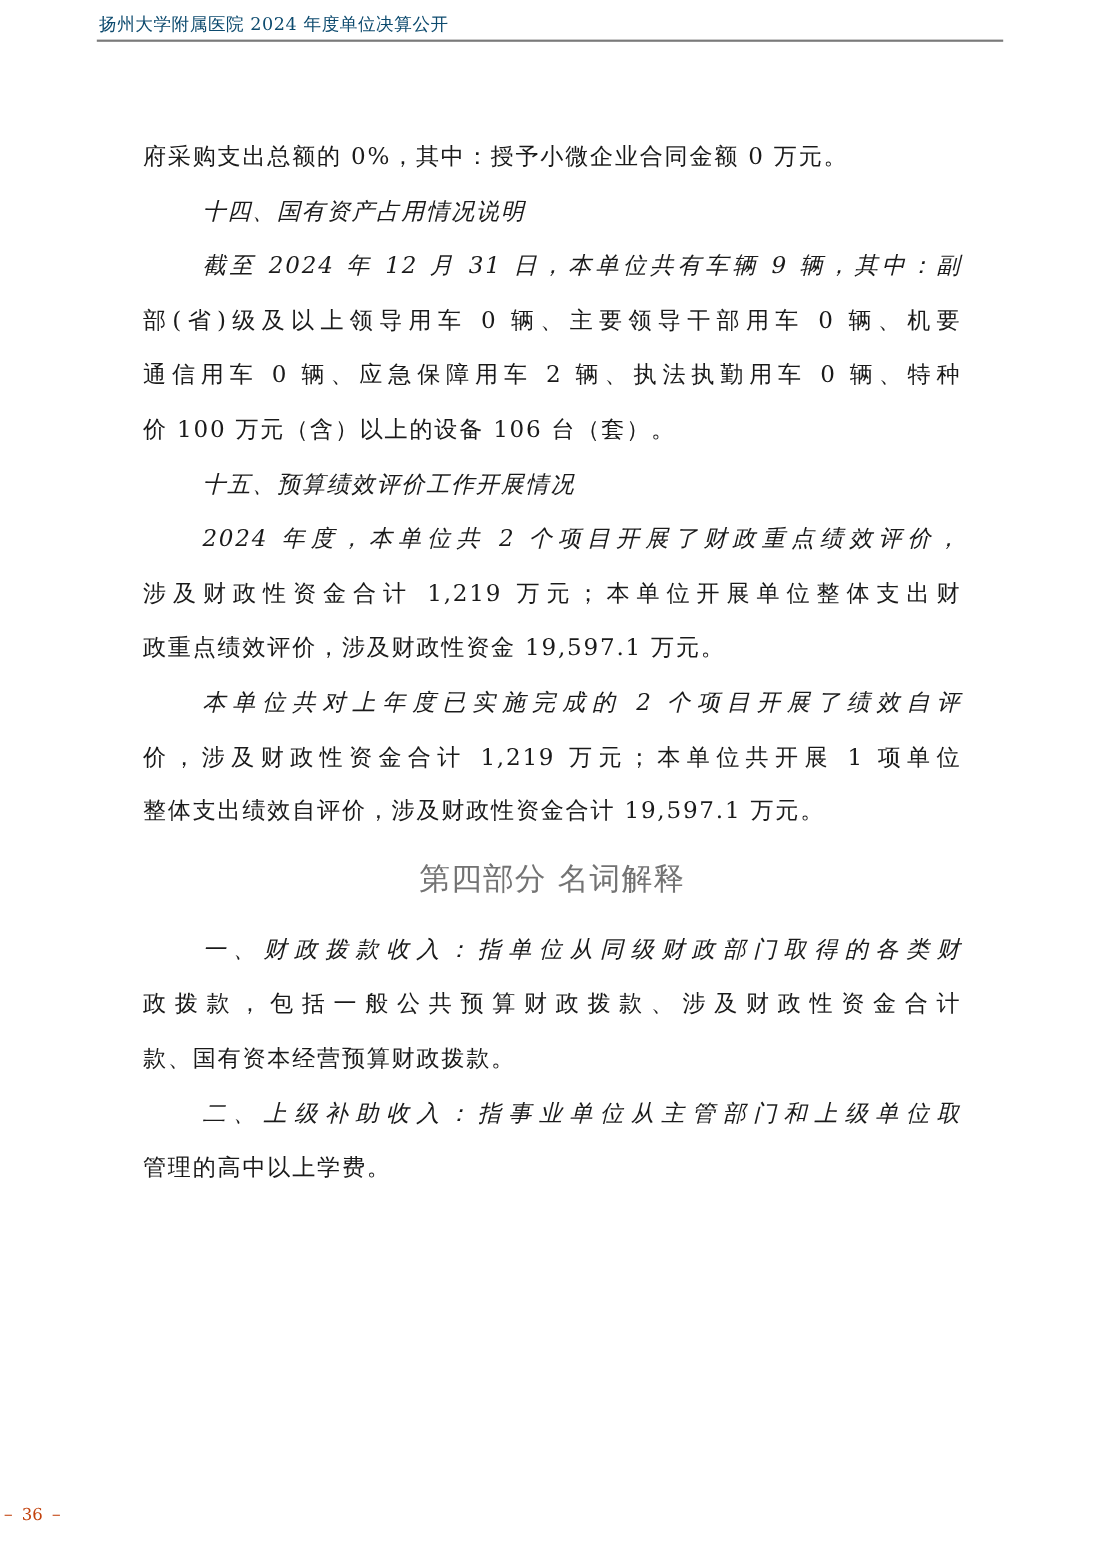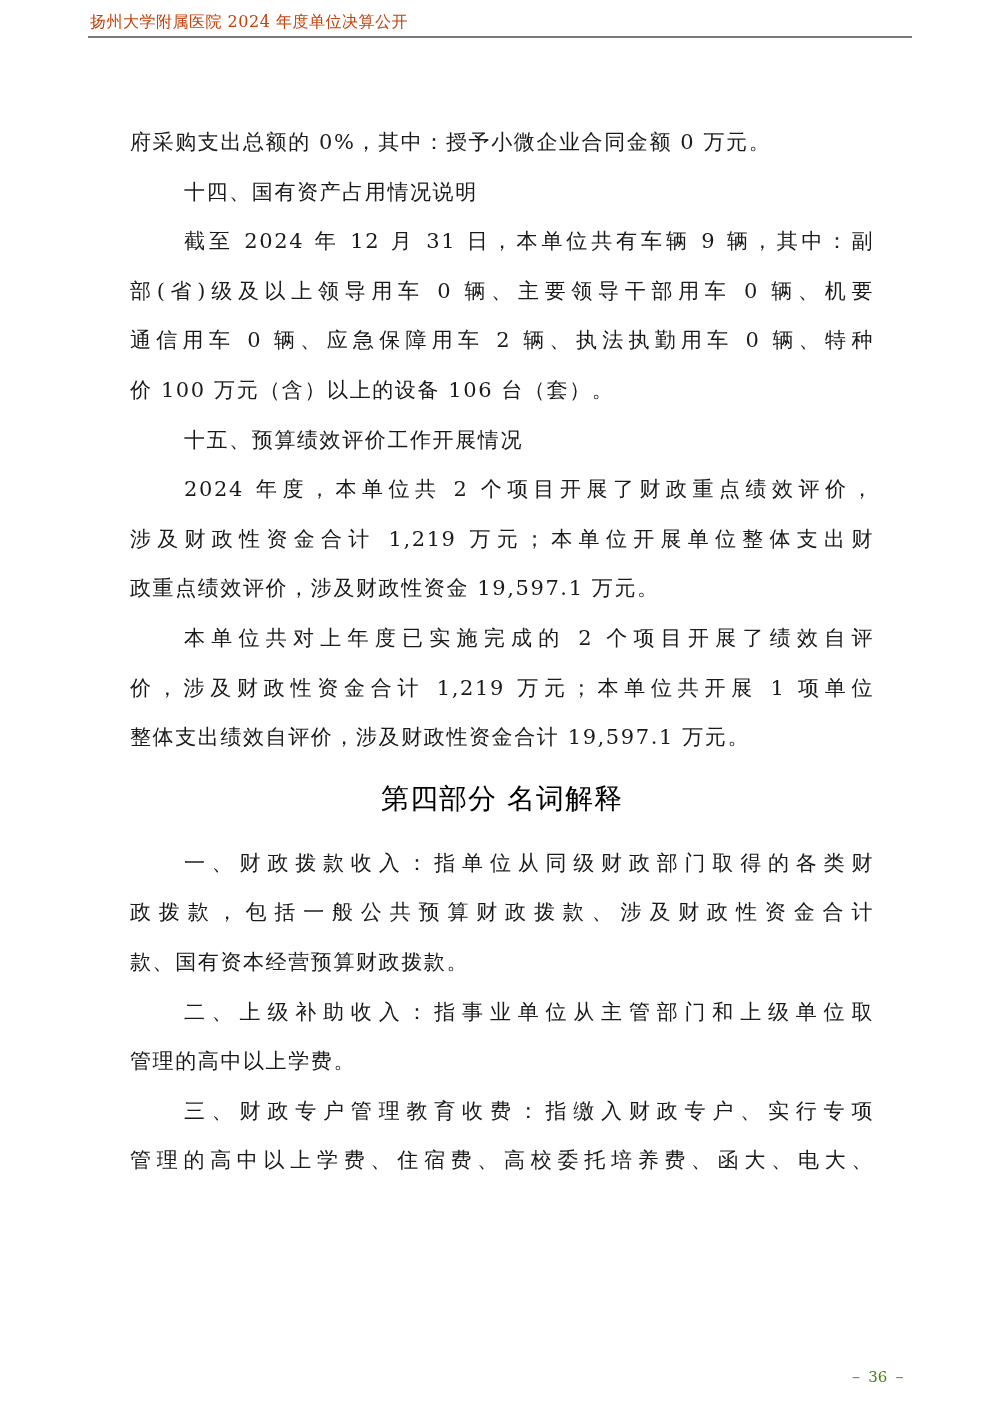--- a/index.html
+++ b/index.html
@@ -22,21 +22,21 @@
     width: 824px;
     height: 28px;
     border-bottom: 2px solid #7a7a7a;
   }
   .page-header-text {
     position: absolute;
     left: 2px;
     top: 4px;
     font-size: 16px;
     line-height: 20px;
-    color: #c2410c;
+    color: #0c4a6e;
     letter-spacing: 0.5px;
     font-family: "DejaVu Serif", "Liberation Serif", serif;
   }
   .content {
     position: absolute;
     left: 130px;
     top: 118px;
     width: 744px;
   }
   .line {
@@ -46,39 +46,40 @@
     white-space: nowrap;
     letter-spacing: 1.6px;
     text-align: justify;
     text-align-last: justify;
   }
   .line.last {
     text-align-last: left;
   }
   .line.indent {
     padding-left: 54px;
+    font-style: italic;
   }
   .section-heading {
     text-align: center;
     font-family: "DejaVu Sans", "Liberation Sans", sans-serif;
     font-size: 28px;
     height: 64px;
     line-height: 64px;
     letter-spacing: 1px;
-    color: #000000;
+    color: #737373;
     margin: 4px 0 8px 0;
   }
   .page-number {
     position: absolute;
     left: 0;
     width: 907px;
     top: 1368px;
-    text-align: right;
+    text-align: left;
     font-size: 15px;
-    color: #4d7c0f;
+    color: #c2410c;
     font-family: "DejaVu Serif", "Liberation Serif", serif;
   }
 </style>
 </head>
 <body>
 
 <div class="page-header">
   <span class="page-header-text">扬州大学附属医院 2024 年度单位决算公开</span>
 </div>
 
@@ -112,20 +113,16 @@
     <div class="line indent">一、财政拨款收入：指单位从同级财政部门取得的各类财</div>
     <div class="line">政拨款，包括一般公共预算财政拨款、涉及财政性资金合计</div>
     <div class="line last">款、国有资本经营预算财政拨款。</div>
   </div>
 
   <div>
     <div class="line indent">二、上级补助收入：指事业单位从主管部门和上级单位取</div>
     <div class="line last">管理的高中以上学费。</div>
   </div>
 
-  <div>
-    <div class="line indent">三、财政专户管理教育收费：指缴入财政专户、实行专项</div>
-    <div class="line">管理的高中以上学费、住宿费、高校委托培养费、函大、电大、</div>
-  </div>
 
 </div>
 
 <div class="page-number">－ 36 －</div>
 
 </body></html>

